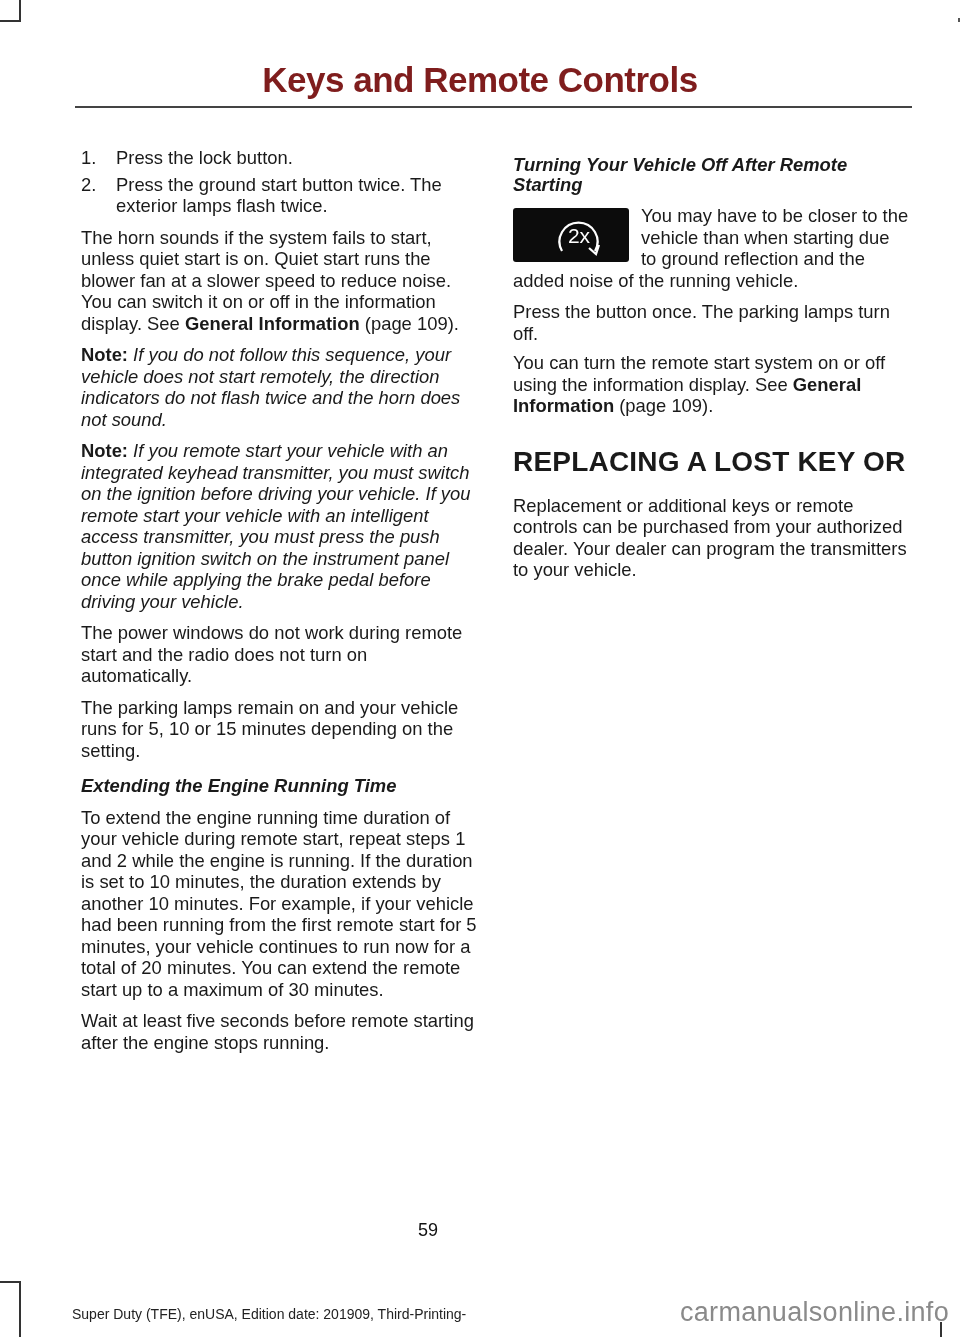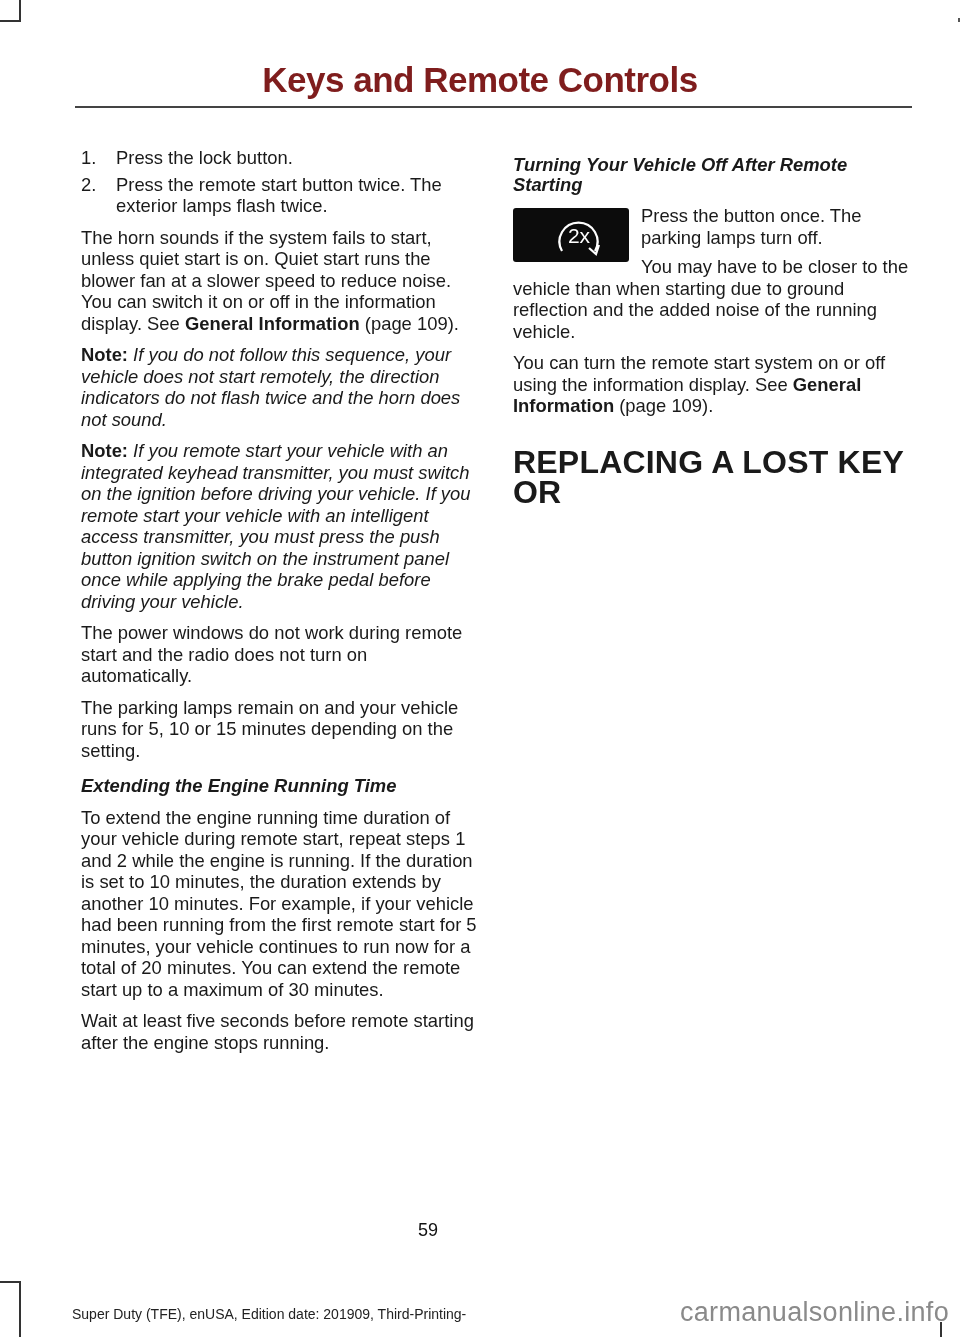--- a/index.html
+++ b/index.html
@@ -28,21 +28,21 @@
 
     .col p { margin: 0 0 10px 0; }
     ol.steps { list-style: none; margin: 0 0 10px 0; padding: 0; }
     ol.steps li { position: relative; padding-left: 35px; margin-bottom: 5px; }
     ol.steps li .num { position: absolute; left: 0; top: 0; }
 
     .bold { font-weight: bold; }
     .note-body { font-style: italic; }
     .subhead { font-weight: bold; font-style: italic; margin: 14px 0 10px 0; }
     .section-title {
-      font-weight: bold; font-size: 32px; line-height: 30px; margin: 30px 0 18px 0;
+      font-weight: bold; font-size: 28px; line-height: 30px; margin: 30px 0 18px 0;
       letter-spacing: 0.2px; text-transform: uppercase;
     }
 
     .icon-box {
       float: left; width: 84px; height: 54px; background: #0c0c0c; border-radius: 3px;
       margin: 3px 12px 4px 0; display: flex; align-items: center; justify-content: flex-start; padding-left: 32px;
     }
     .icon-box svg { display: block; }
 
     .page-number {
@@ -69,21 +69,21 @@
 <div class="header-rule"></div>
 
 <div class="col col-left">
   <ol class="steps">
     <li>
       <span class="num">1.</span>
       <span>Press the lock button.</span>
     </li>
     <li>
       <span class="num">2.</span>
-      <span>Press the remote start button twice. The exterior lamps flash twice.</span>
+      <span>Press the ground start button twice. The exterior lamps flash twice.</span>
     </li>
   </ol>
 
   <p>
     <span>The horn sounds if the system fails to start, unless quiet start is on.  Quiet start runs the blower fan at a slower speed to reduce noise. You can switch it on or off in the information display.  See </span><span class="bold">General Information</span><span> (page 109).</span>
   </p>
 
   <p>
     <span class="bold">Note:</span><span class="note-body"> If you do not follow this sequence, your vehicle does not start remotely, the direction indicators do not flash twice and the horn does not sound.</span>
   </p>
@@ -105,28 +105,29 @@
   <div class="subhead" style="margin-top:8px; line-height:20px;">Turning Your Vehicle Off After Remote Starting</div>
 
   <div class="icon-box">
     <svg width="70" height="50" viewBox="0 0 70 50">
       <path d="M 17 41 A 19 19 0 1 1 50 41" fill="none" stroke="#fff" stroke-width="2.2"></path>
       <path d="M 44 38 L 51 44 L 54 35" fill="none" stroke="#fff" stroke-width="2.2"></path>
       <text x="34" y="33" text-anchor="middle" fill="#fff" font-size="21" font-family="Liberation Sans, sans-serif">2x</text>
     </svg>
   </div>
 
+  <p style="clear:none;">You may have to be closer to the vehicle than when starting due to ground reflection and the added noise of the running vehicle.</p>
   <p style="margin-bottom:8px;">Press the button once.  The parking lamps turn off.</p>
-  <p style="clear:none;">You may have to be closer to the vehicle than when starting due to ground reflection and the added noise of the running vehicle.</p>
 
   <p>
     <span>You can turn the remote start system on or off using the information display. See </span><span class="bold">General Information</span><span> (page 109).</span>
   </p>
 
   <div class="section-title">
     <div>REPLACING A LOST KEY OR</div>
   </div>
 
+  <p>Replacement or additional keys or remote controls can be purchased from your authorized dealer. Your dealer can program the transmitters to your vehicle.</p>
 </div>
 
 <div class="page-number">59</div>
 <div class="footer-text">Super Duty (TFE), enUSA, Edition date: 201909, Third-Printing-</div>
 <div class="watermark">carmanualsonline.info</div>
 
 </body></html>

